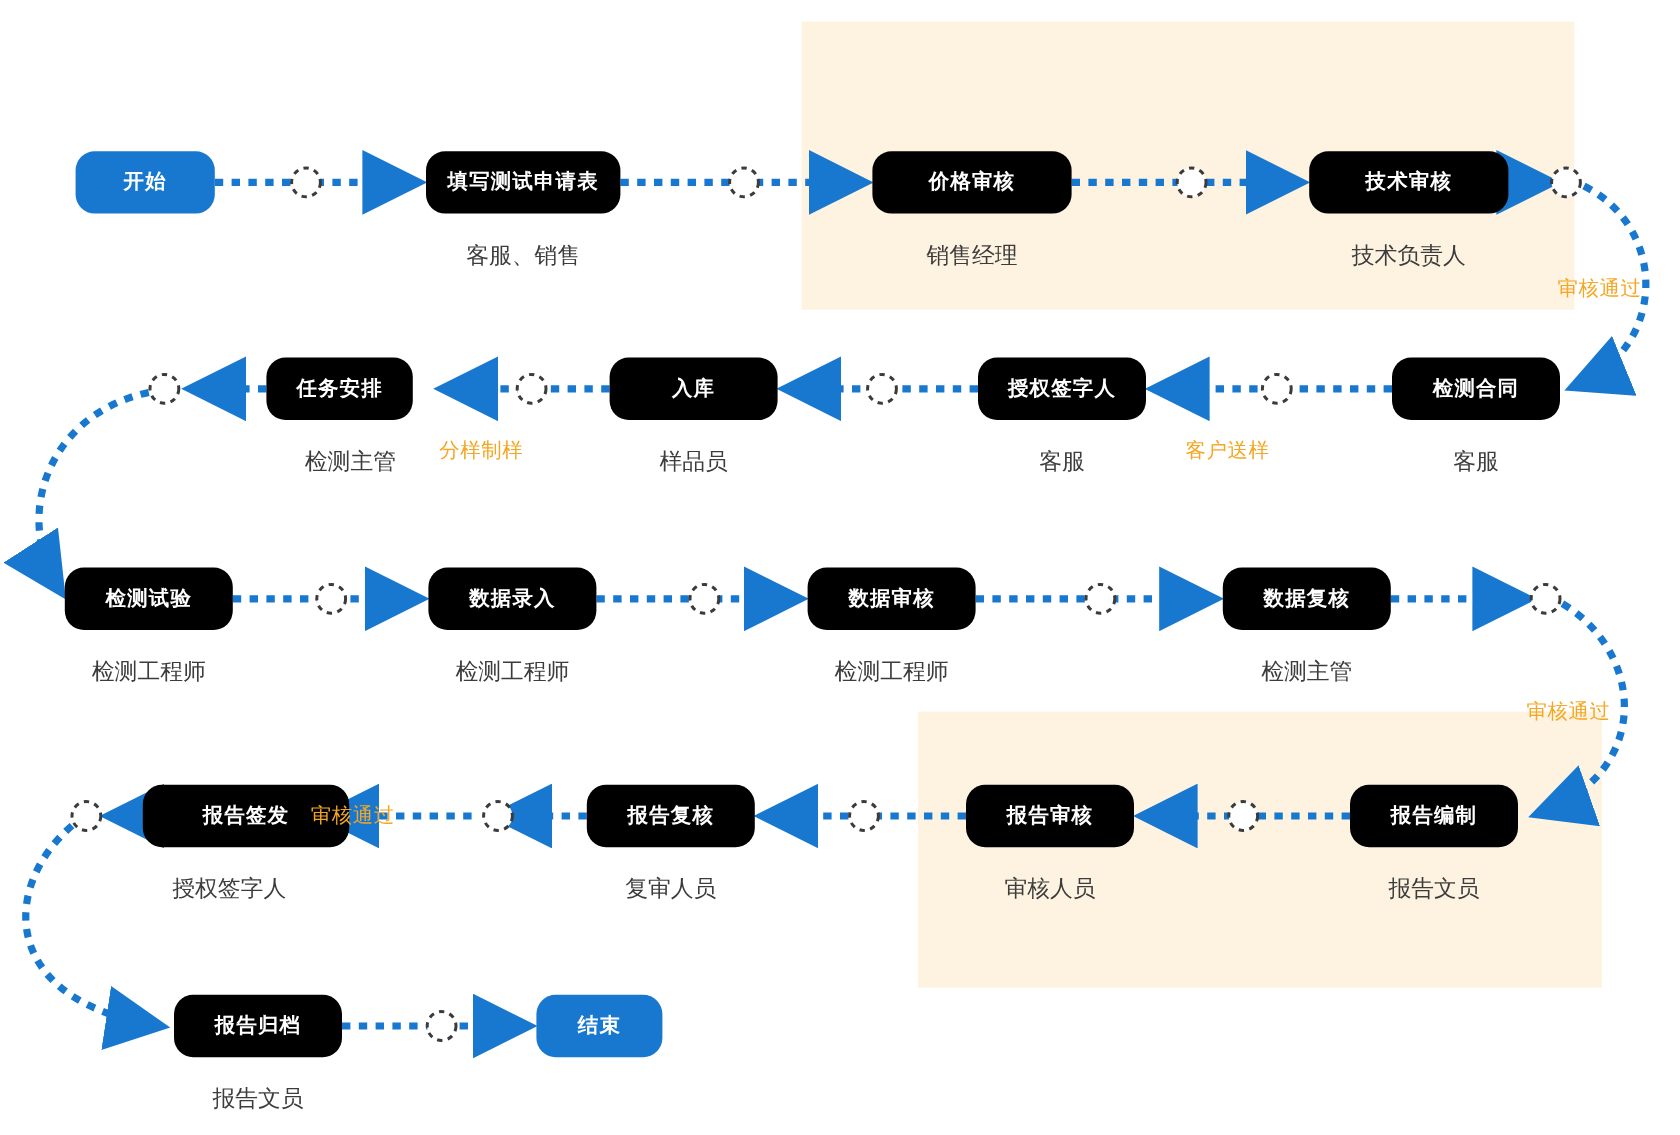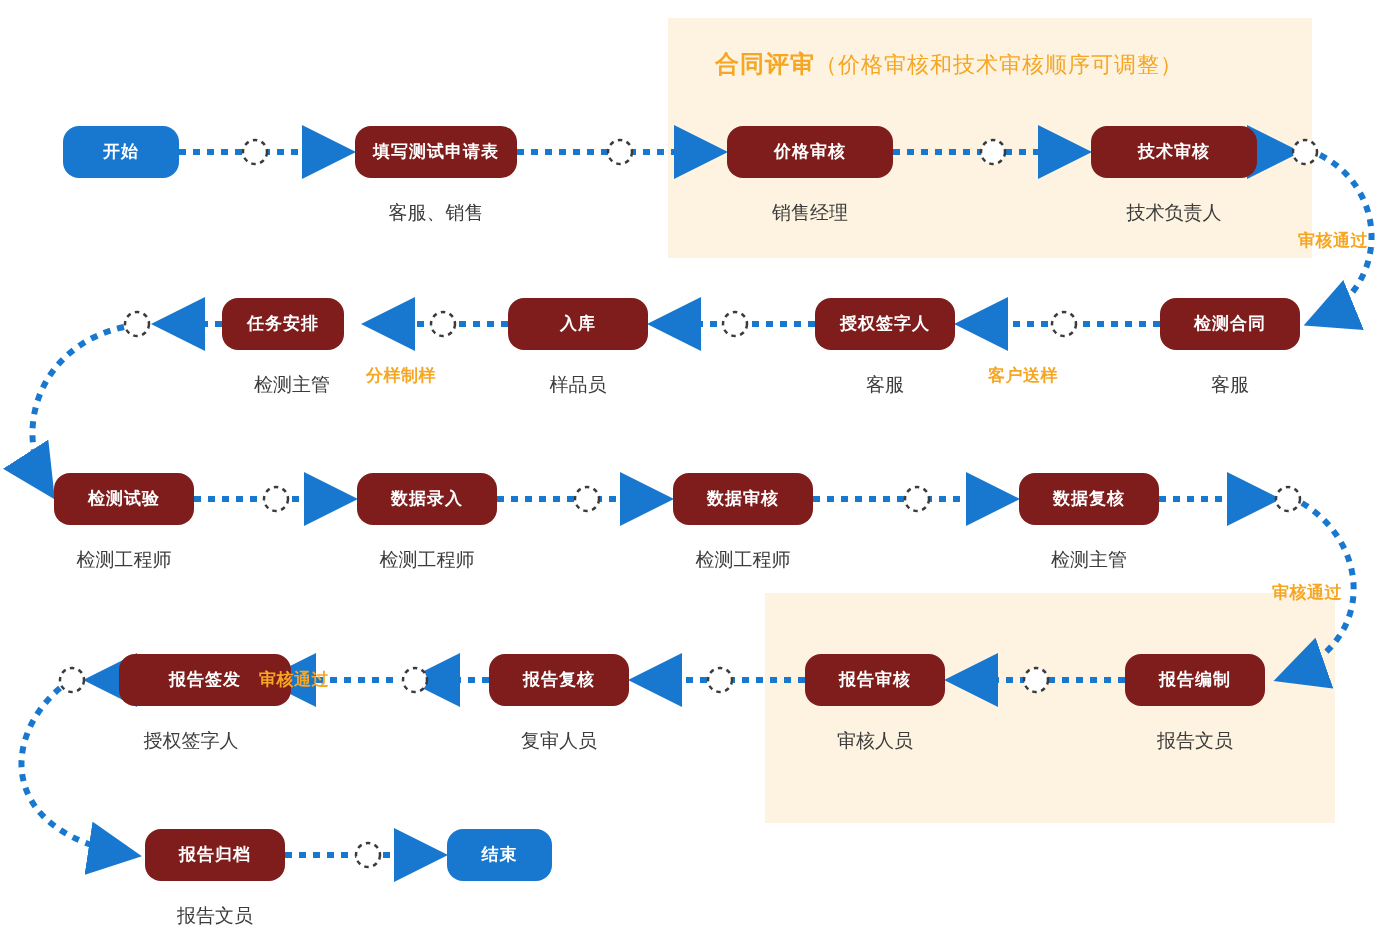--- a/index.html
+++ b/index.html
@@ -49,58 +49,55 @@
     justify-content: center;
     border-radius: 16px;
     color: #ffffff;
     font-size: 17px;
     font-weight: bold;
     letter-spacing: 1px;
     box-sizing: border-box;
     text-align: center;
     line-height: 1.1;
   }
-  .node.green { background: #7f1d1d; }
+  .node.green { background: #000000; }
   .node.blue  { background: #1878d0; }
   
   .role {
     position: absolute;
     white-space: nowrap;
     color: #3c3c3c;
     font-size: 19px;
     text-align: center;
     font-weight: normal;
   }
   
   .edge-label {
     position: absolute;
     white-space: nowrap;
     color: #f5a623;
     font-size: 17px;
-    font-weight: bold;
+    font-weight: normal;
     letter-spacing: .5px;
   }
   
   #wires {
     position: absolute;
     left: 0; top: 0;
     width: 1400px;
     height: 946px;
     pointer-events: none;
   }
 </style>
 </head>
 <body>
 
 <div id="canvas">
 
   <div class="group-panel" id="panel-contract" style="left: 668px; top: 18px; width: 644px; height: 240px; background: rgb(253, 243, 224);"></div>
-  <div class="group-title" id="title-contract" style="left: 715px; top: 48px;">
-    <span>合同评审</span><span class="sub">（价格审核和技术审核顺序可调整）</span>
-  </div>
 
   <div class="group-panel" id="panel-report" style="left: 765px; top: 593px; width: 570px; height: 230px; background: rgb(253, 243, 224);"></div>
 
   <svg id="wires" viewBox="0 0 1400 946">
     <defs>
       <marker id="arrow" viewBox="0 0 12 12" refX="10" refY="6" markerWidth="9" markerHeight="9" orient="auto-start-reverse">
         <path d="M0,0 L12,6 L0,12 Z" fill="#1878d0"></path>
       </marker>
     </defs>
     <g id="wire-group" stroke="#1878d0" stroke-width="6" stroke-dasharray="7 7" stroke-linecap="butt" fill="none">

